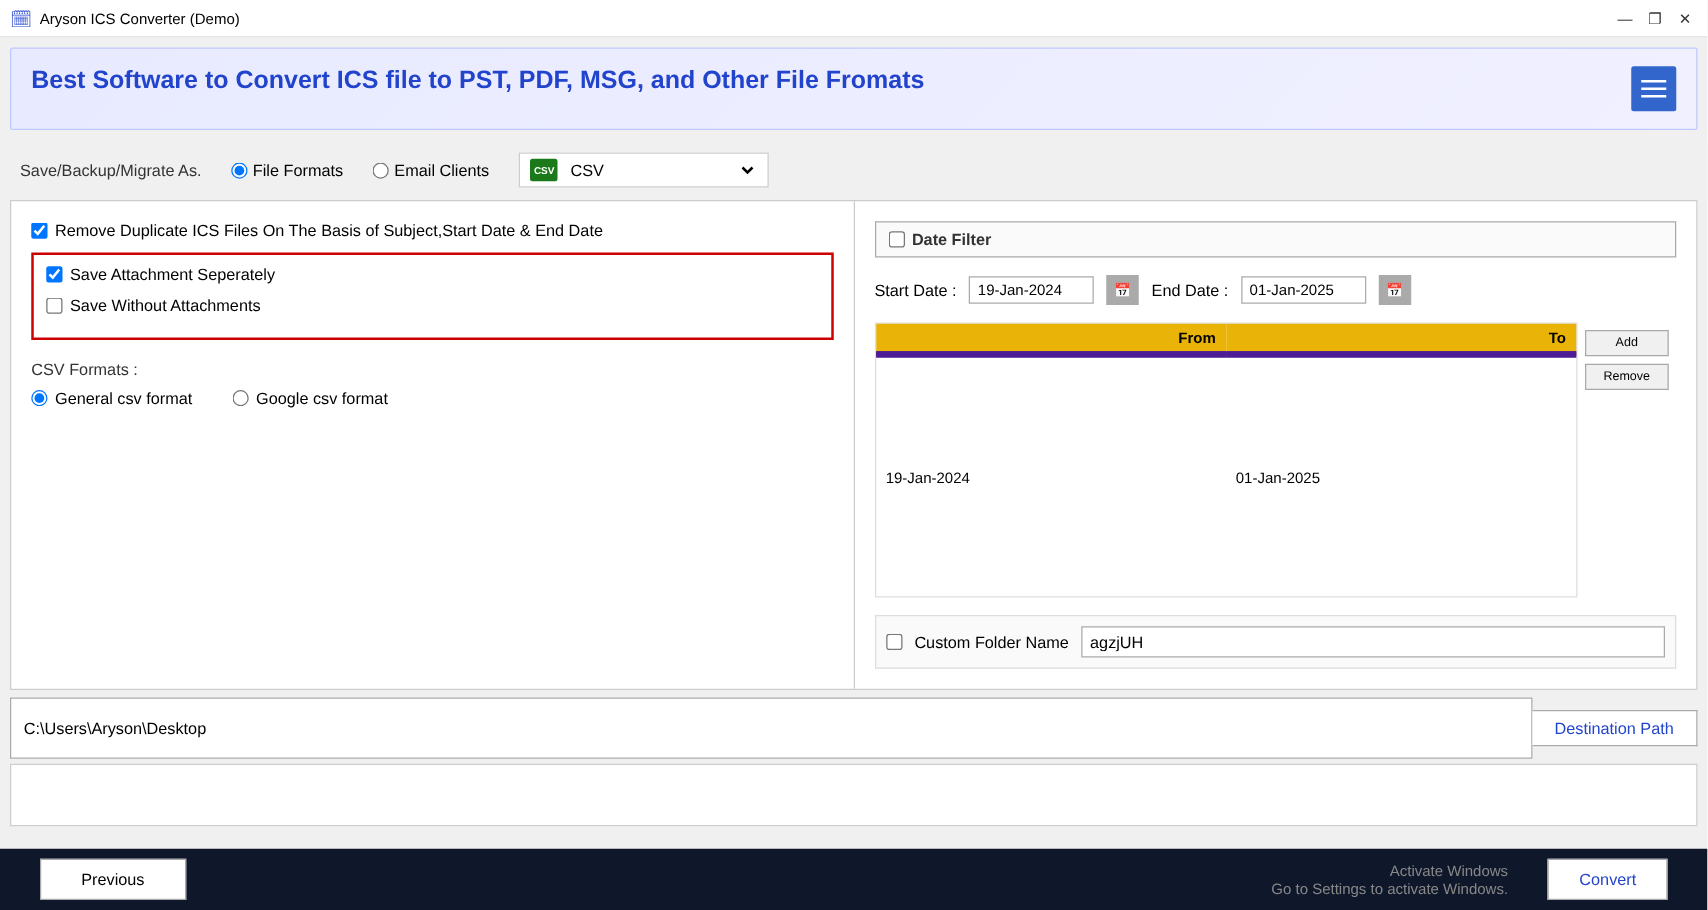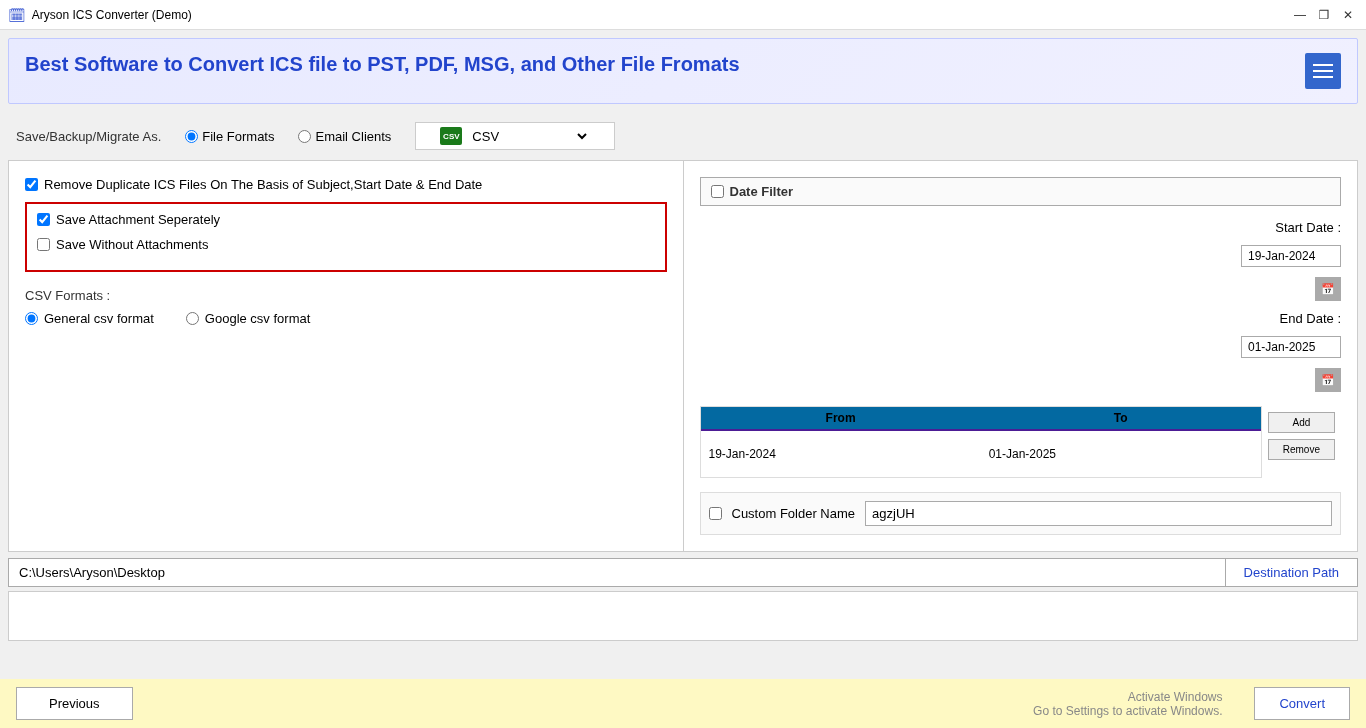--- a/index.html
+++ b/index.html
@@ -59,21 +59,21 @@
       padding: 10px 16px;
       gap: 24px;
       background: #f0f0f0;
     }
     .toolbar-label { color: #333; font-size: 13px; }
     .radio-group { display: flex; align-items: center; gap: 4px; cursor: pointer; }
     .radio-group input[type="radio"] { cursor: pointer; }
     .format-select {
       display: flex; align-items: center; gap: 6px;
       border: 1px solid #ccc; background: white;
-      padding: 4px 24px; min-width: 200px;
+      padding: 4px 8px; min-width: 200px;
       cursor: pointer;
     }
     .format-select select {
       border: none; background: transparent;
       font-size: 13px; flex: 1; cursor: pointer;
       outline: none;
     }
     .csv-icon {
       width: 22px; height: 18px;
       background: #1a7a1a;
@@ -116,23 +116,22 @@
       gap: 14px;
     }
     .date-filter-header {
       display: flex; align-items: center; gap: 6px;
       font-size: 13px; font-weight: 600; color: #333;
       border: 1px solid #aaa;
       padding: 6px 10px;
       background: #fafafa;
     }
     .date-row {
-      display: flex; align-items: flex-end; gap: 10px;
-      font-size: 13px;
-      flex-direction: column;
+      display: flex; align-items: center; gap: 10px;
+      font-size: 13px;
     }
     .date-input {
       border: 1px solid #aaa;
       padding: 3px 6px;
       font-size: 12px;
       width: 100px;
     }
     .cal-btn {
       background: #aaa;
       border: none;
@@ -146,25 +145,25 @@
       border: 1px solid #ddd;
       flex: 1;
       display: flex;
     }
     .date-table {
       flex: 1;
       border-collapse: collapse;
       font-size: 12px;
     }
     .date-table th {
-      text-align: center;
+      text-align: right;
       padding: 4px 8px;
       font-weight: 600;
-      border-bottom: 2px solid #4c1d95;
-      background: #0369a1;
+      border-bottom: 5px solid #4c1d95;
+      background: #eab308;
     }
     .date-table td {
       padding: 4px 8px;
     }
     .add-remove-col {
       display: flex; flex-direction: column; gap: 6px;
       padding: 6px;
       justify-content: flex-start;
     }
     .action-btn {
@@ -192,21 +191,21 @@
     
     .path-row {
       display: flex;
       align-items: center;
       margin: 6px 8px 0;
       gap: 0;
     }
     .path-input {
       flex: 1;
       border: 1px solid #aaa;
-      padding: 6px 10px;
+      padding: 16px 10px;
       font-size: 13px;
       outline: none;
     }
     .dest-btn {
       background: white;
       border: 1px solid #aaa;
       border-left: none;
       padding: 6px 18px;
       font-size: 13px;
       color: #2244cc;
@@ -220,22 +219,22 @@
       border: 1px solid #ccc;
       background: white;
       height: 50px;
     }
 
     
     .footer {
       display: flex;
       align-items: center;
       justify-content: space-between;
-      padding: 8px 16px;
-      background: #fef9c3;
+      padding: 8px 32px;
+      background: #0f172a;
       position: absolute;
       bottom: 0; left: 0; right: 0;
     }
     .prev-btn {
       background: white;
       border: 1px solid #aaa;
       padding: 8px 32px;
       font-size: 13px;
       cursor: pointer;
     }

